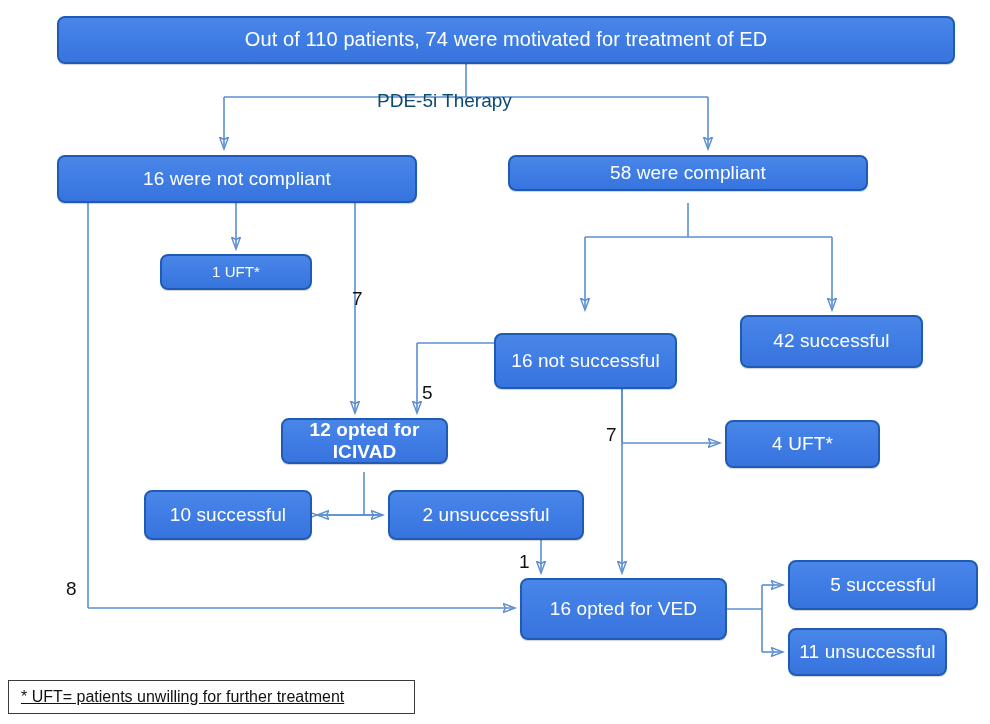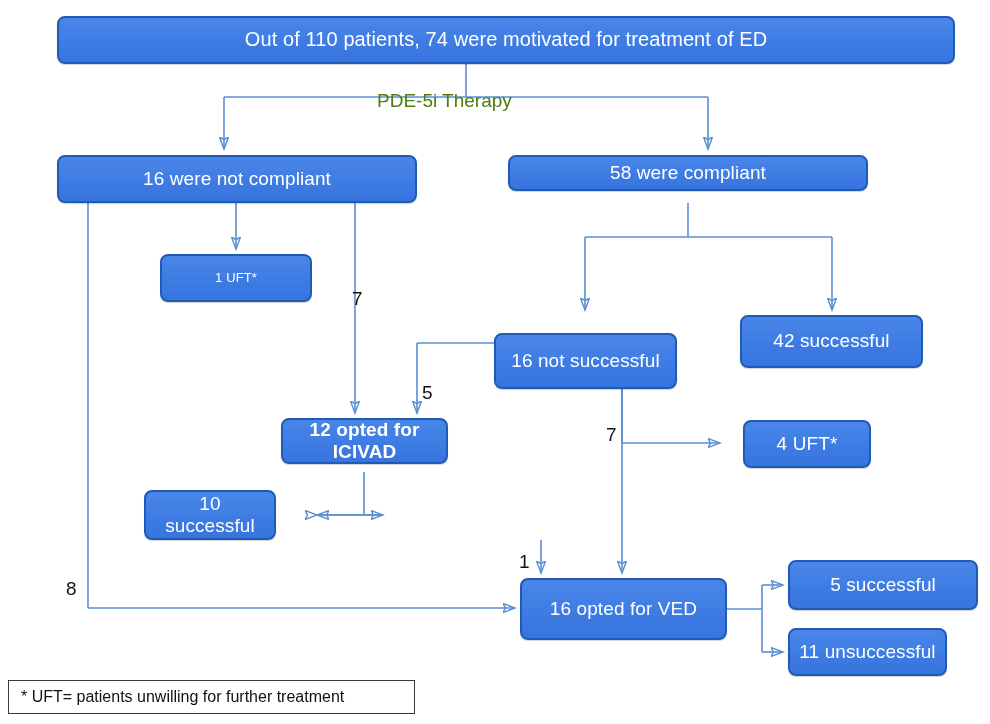--- a/index.html
+++ b/index.html
@@ -49,21 +49,21 @@
   .edge-label {
     position: absolute;
     color: #111111;
     font-size: 19px;
     font-weight: 400;
     z-index: 4;
     white-space: nowrap;
   }
   .plain-label {
     position: absolute;
-    color: #4d7c0f;
+    color: #0c4a6e;
     z-index: 4;
     white-space: nowrap;
     font-weight: 500;
   }
   .legend {
     position: absolute;
     box-sizing: border-box;
     background: #ffffff;
     border: 1px solid #3a3a3a;
     color: #111111;
@@ -138,44 +138,47 @@
   </div>
 
   <div class="node" style="left:57px;top:155px;width:360px;height:48px;font-size:19px;">
     <span>16 were not compliant</span>
   </div>
 
   <div class="node" style="left:508px;top:155px;width:360px;height:36px;font-size:19px;">
     <span>58 were compliant</span>
   </div>
 
-  <div class="node" style="left:160px;top:254px;width:152px;height:48px;font-size:13px;">
+  <div class="node" style="left:160px;top:254px;width:152px;height:36px;font-size:15px;">
     <span>1 UFT*</span>
   </div>
 
   <div class="node" style="left:494px;top:333px;width:183px;height:56px;font-size:19px;">
     <span>16 not successful</span>
   </div>
 
   <div class="node" style="left:740px;top:315px;width:183px;height:53px;font-size:19px;">
     <span>42 successful</span>
   </div>
 
   <div class="node" style="left:281px;top:418px;width:167px;height:46px;font-size:19px;font-weight:bold;">
     <span>12 opted for ICIVAD</span>
   </div>
 
-  <div class="node" style="left:743px;top:420px;width:128px;height:48px;font-size:19px;">
+  <div class="node" style="left:725px;top:420px;width:155px;height:48px;font-size:19px;">
     <span>4 UFT*</span>
   </div>
 
-  <div class="node" style="left:144px;top:490px;width:132px;height:50px;font-size:19px;">
+  <div class="node" style="left:144px;top:490px;width:168px;height:50px;font-size:19px;">
     <span>10 successful</span>
   </div>
 
+  <div class="node" style="left:388px;top:490px;width:196px;height:50px;font-size:19px;">
+    <span>2 unsuccessful</span>
+  </div>
 
   <div class="node" style="left:520px;top:578px;width:207px;height:62px;font-size:19px;justify-content:center;">
     <span>16 opted for VED</span>
   </div>
 
   <div class="node" style="left:788px;top:560px;width:190px;height:50px;font-size:19px;text-align:right;">
     <span>5 successful</span>
   </div>
 
   <div class="node" style="left:788px;top:628px;width:159px;height:48px;font-size:19px;">
@@ -191,17 +194,17 @@
   <div class="edge-label" style="left:606px;top:424px;">
     <span>7</span>
   </div>
   <div class="edge-label" style="left:519px;top:551px;">
     <span>1</span>
   </div>
   <div class="edge-label" style="left:66px;top:578px;">
     <span>8</span>
   </div>
 
-  <div class="legend" style="left:8px;top:680px;width:407px;height:34px;font-size:16px;">
+  <div class="legend" style="left:8px;top:680px;width:407px;height:34px;font-size:16px;text-decoration:underline;">
     <span>* UFT= patients unwilling for further treatment</span>
   </div>
 
 </div>
 
 </body></html>

